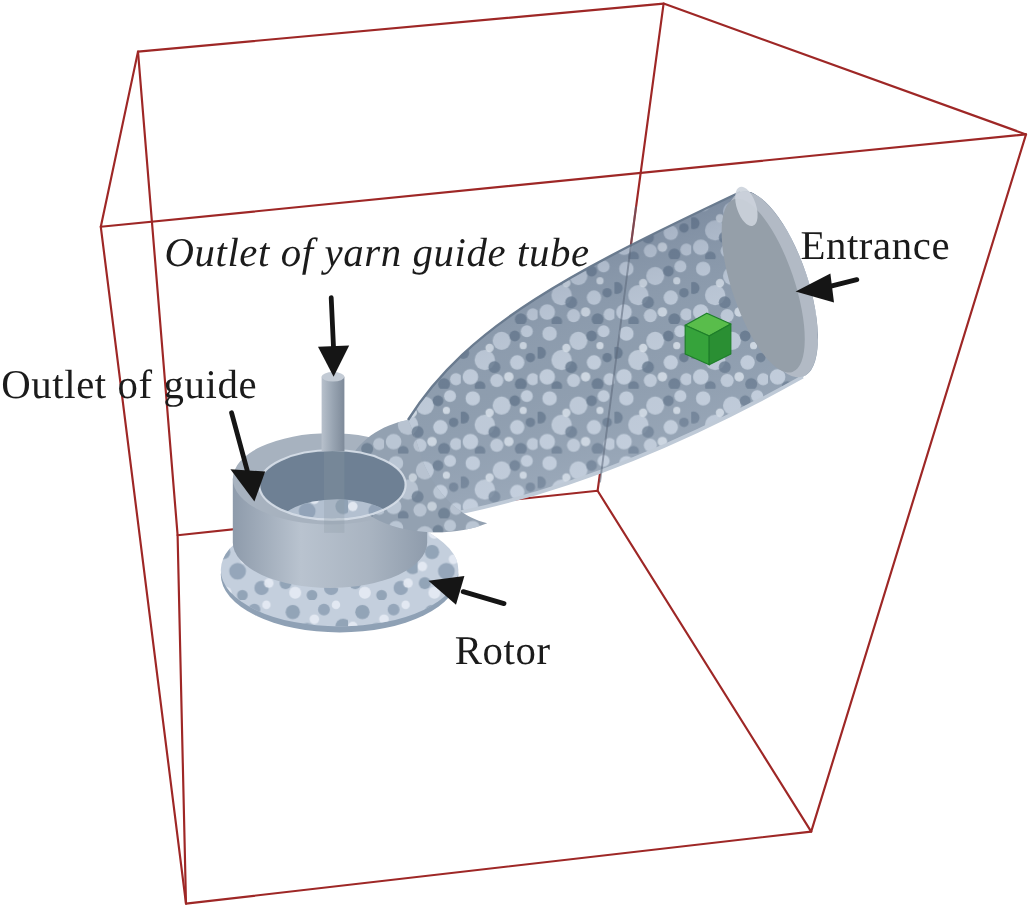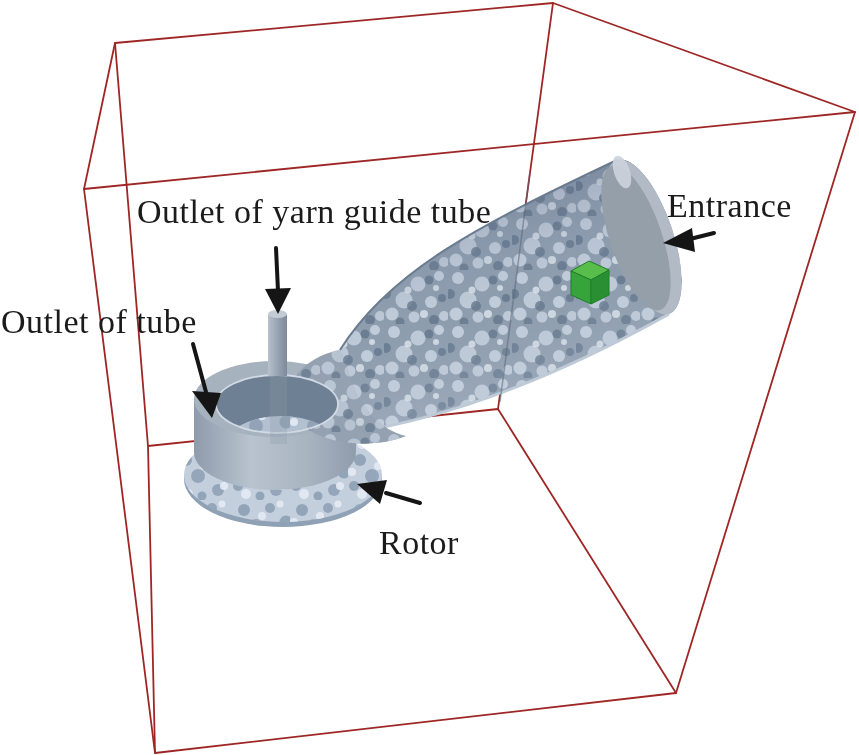--- a/index.html
+++ b/index.html
@@ -13,21 +13,21 @@
   #scene{position:absolute;left:0;top:0;}
   .fig-label{
     position:absolute;
     font-size:34px;
     line-height:1;
     letter-spacing:0.5px;
     color:#1b1b1b;
     white-space:nowrap;
     user-select:none;
   }
-  #lbl-yarn{left:137px;top:195px;}
+  #lbl-yarn{left:137px;top:195px;font-style:italic;}
   #lbl-entrance{left:667px;top:189px;text-align:right;}
   #lbl-rotor-outlet{left:1px;top:305px;}
   #lbl-rotor{left:379px;top:526px;}
 </style>
 </head>
 <body>
 
 <div id="stage">
 
   <svg id="scene" width="859" height="755" viewBox="0 0 859 755">
@@ -177,17 +177,17 @@
         <line x1="420" y1="503" x2="386" y2="493"></line>
         <polygon stroke="none" points="387,480 380,504 357,484"></polygon>
       </g>
     </g>
   </svg>
 
   <div id="lbl-yarn" class="fig-label">Outlet of yarn guide tube</div>
 
   <div id="lbl-entrance" class="fig-label">Entrance</div>
 
-  <div id="lbl-rotor-outlet" class="fig-label">Outlet of tube</div>
+  <div id="lbl-rotor-outlet" class="fig-label">Outlet of guide</div>
 
   <div id="lbl-rotor" class="fig-label">Rotor</div>
 
 </div>
 
 </body></html>

